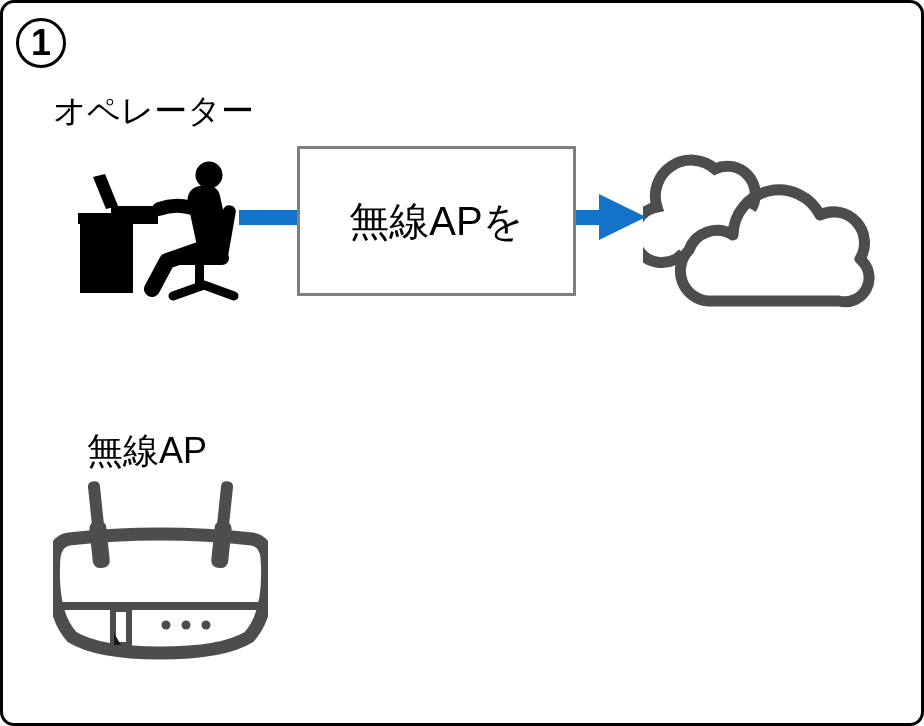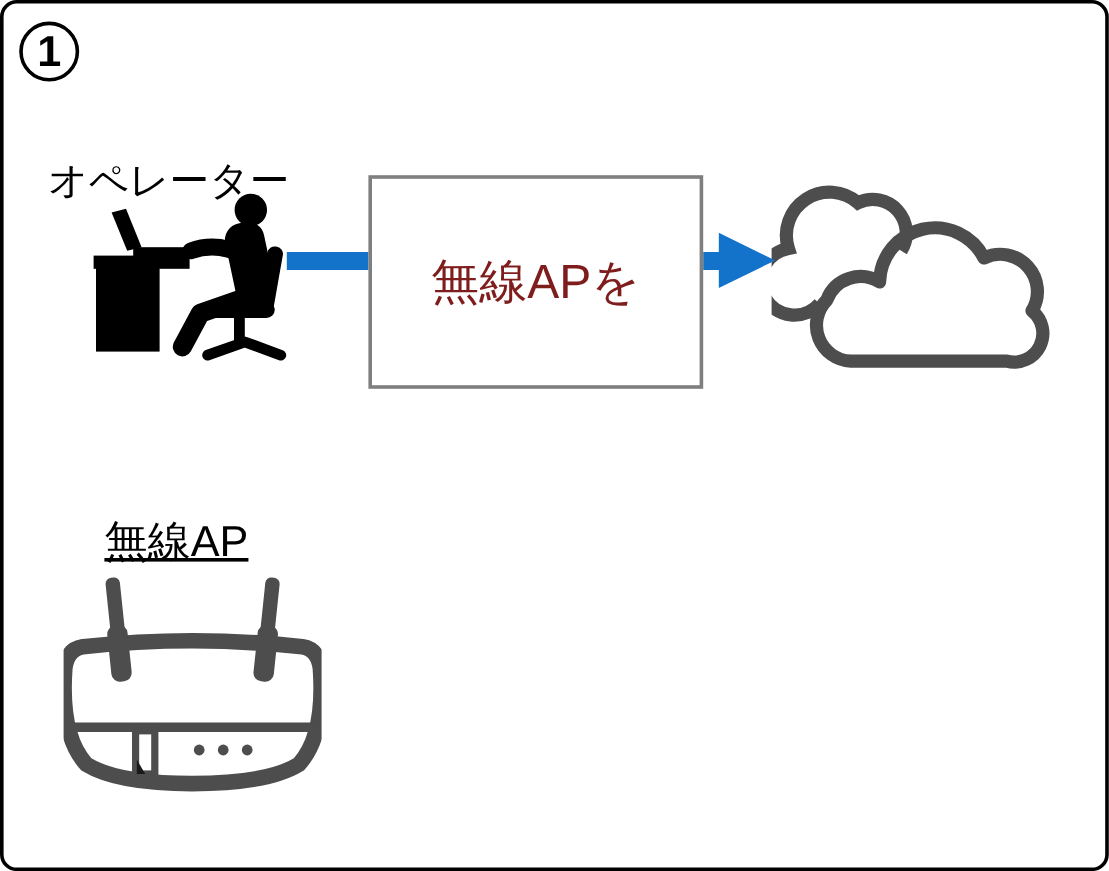--- a/index.html
+++ b/index.html
@@ -24,52 +24,52 @@
     display: flex; align-items: center; justify-content: center;
     font-size: 36px; font-weight: 600; color: #000;
     line-height: 1;
   }
   .diagram-label {
     position: absolute;
     color: #000;
     font-size: 33px;
     white-space: nowrap;
   }
-  .label-operator { left: 37px; top: 86px; margin-top: 40px; }
+  .label-operator { left: 50px; top: 86px; }
   .label-yno { left: 592px; top: 86px; width: 320px; text-align: center; }
-  .label-ap { left: 84px; top: 424px; font-size: 36px; text-decoration: underline; }
+  .label-ap { left: 84px; top: 424px; font-size: 36px; }
 
   .person-svg { position: absolute; left: 70px; top: 140px; }
   .cloud-svg  { position: absolute; left: 640px; top: 146px; }
   .router-svg { position: absolute; left: 50px; top: 470px; }
 
   .arrow-shaft {
     position: absolute; left: 236px; top: 207px;
     width: 362px; height: 15px;
     background: var(--arrow-blue, #1373CB);
     z-index: 1;
   }
   .arrow-head {
     position: absolute; left: 596px; top: 191px;
     width: 0; height: 0;
     border-top: 23px solid transparent;
     border-bottom: 23px solid transparent;
     border-left: 47px solid var(--arrow-blue, #1373CB);
     z-index: 1;
   }
   .action-box {
-    position: absolute; left: 304px; top: 143px;
-    width: 279px; height: 178px;
+    position: absolute; left: 294px; top: 143px;
+    width: 279px; height: 150px;
     background: #ffffff;
     border: 3px solid var(--box-border-gray, #7F7F7F);
     z-index: 2;
     display: flex; flex-direction: column;
     align-items: center; justify-content: center;
     text-align: center;
-    font-size: 40px; color: #7f1d1d;
+    font-size: 40px; color: #000000;
     line-height: 1.45;
   }
   .icon-stroke { stroke: var(--icon-gray, #4D4D4D); fill: none; }
   .icon-fill   { fill: var(--icon-gray, #4D4D4D); }
 </style>
 </head>
 <body>
 
 <div class="frame">
 

